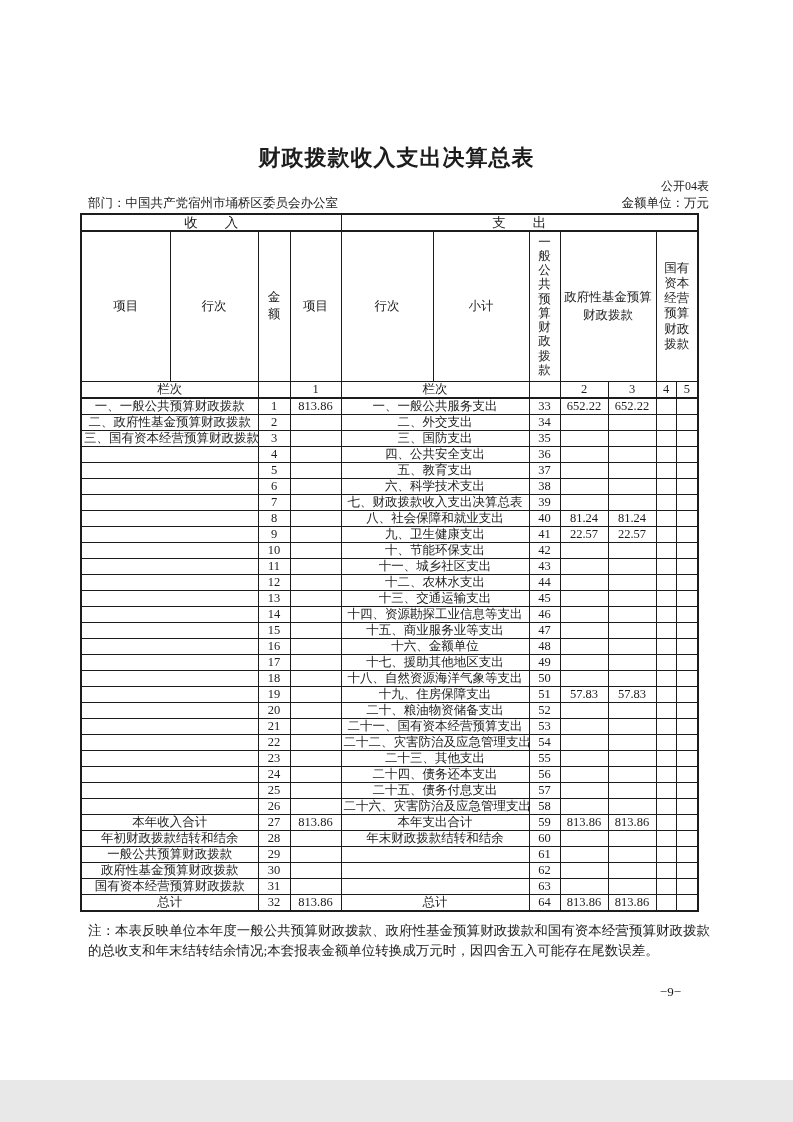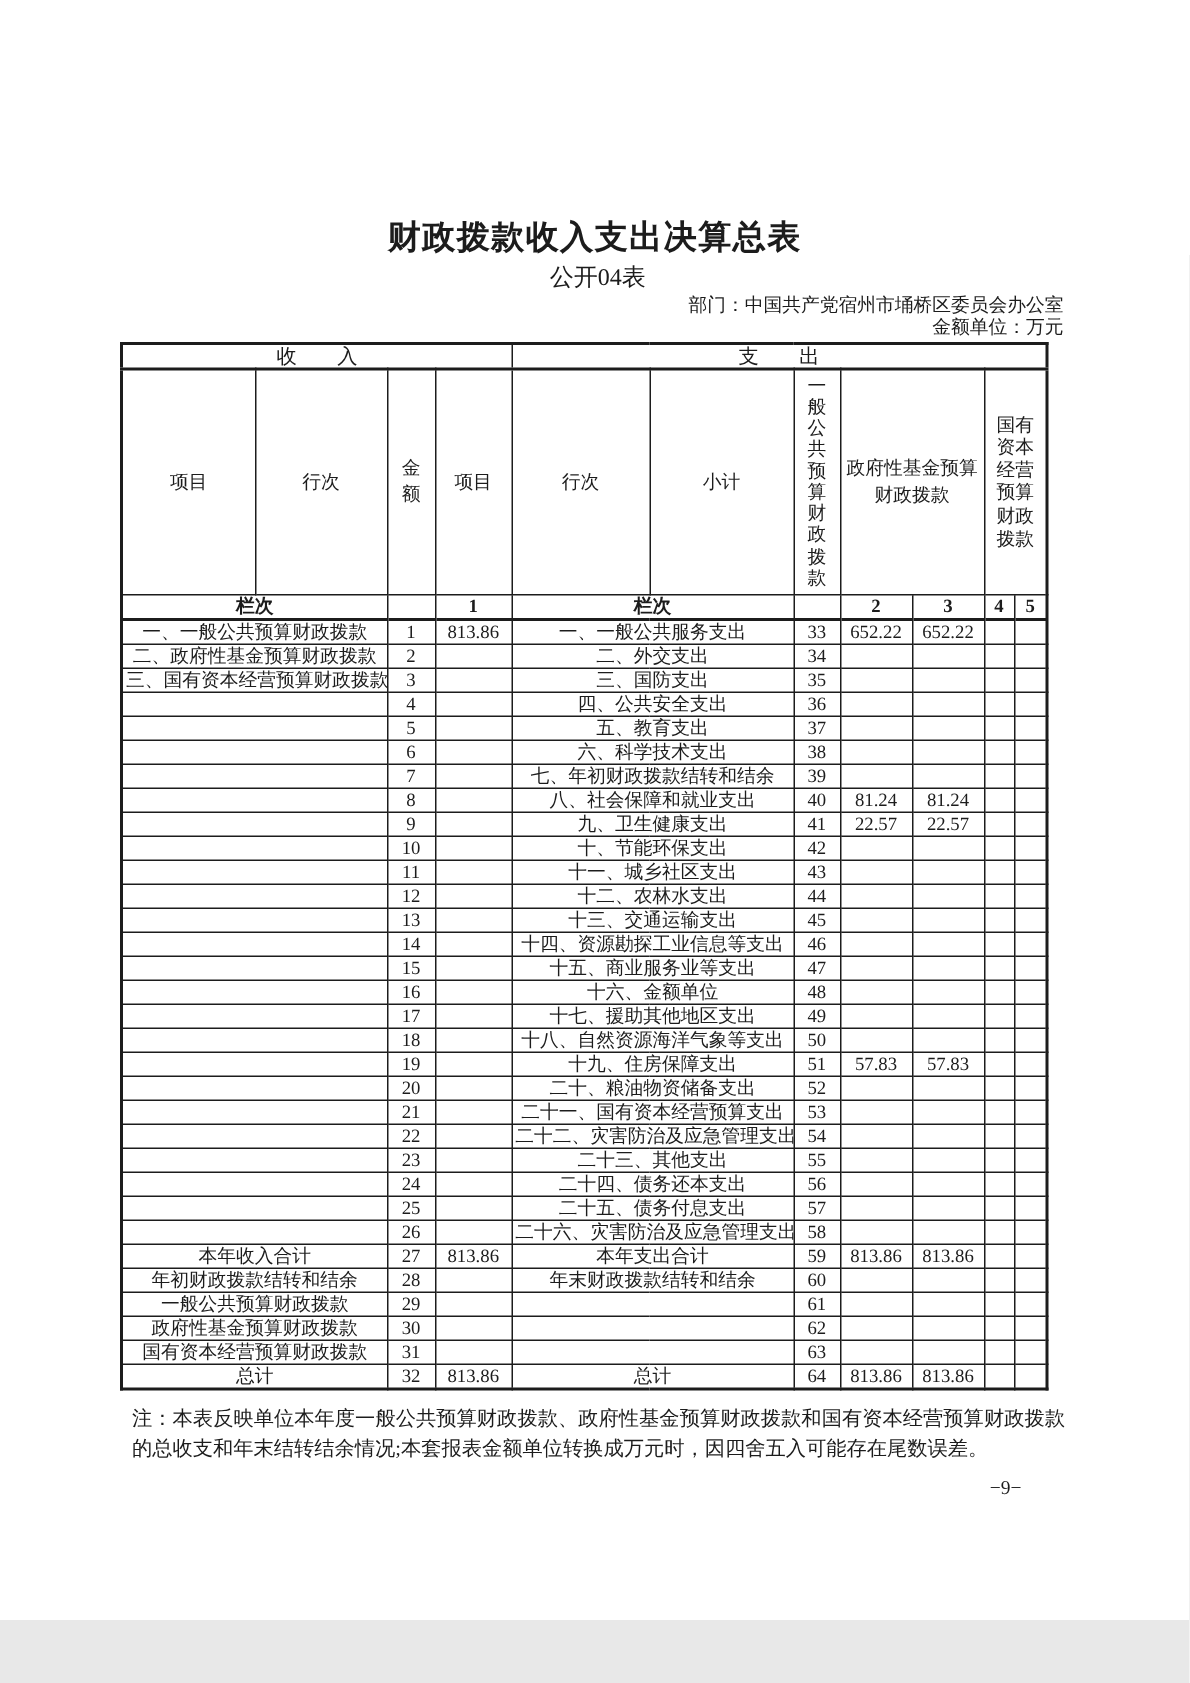--- a/index.html
+++ b/index.html
@@ -6,41 +6,41 @@
   .page{
     width:793px;height:1080px;background:#ffffff;margin:0 auto;
     position:relative;box-sizing:border-box;padding-top:146px;
     font-family:"Liberation Serif","DejaVu Serif",serif;color:#1c1c1c;
   }
   .title{
     text-align:center;font-family:"Liberation Sans","DejaVu Sans",sans-serif;
     font-weight:bold;font-size:22px;line-height:24px;letter-spacing:1px;
   }
   .meta{width:621px;margin-left:88px;}
-  .table-code{ text-align:center;font-size:16px;line-height:14px;margin-top:9px;}
+  .table-code{ text-align:right;font-size:12px;line-height:14px;margin-top:9px;}
   .meta-row{
     display:flex;justify-content:space-between;align-items:flex-end;
-    font-size:12.5px;line-height:15px;margin-top:3px;margin-bottom:2px;flex-direction:column;
+    font-size:12.5px;line-height:15px;margin-top:3px;margin-bottom:2px;
   }
   table.fin{
     border-collapse:collapse;table-layout:fixed;margin-left:80px;
     width:617px;font-size:12.5px;border:2px solid #1c1c1c;
   }
   table.fin td, table.fin th{
     border:1px solid #1c1c1c;padding:0 2px;height:16px;line-height:15px;
     text-align:center;font-weight:normal;overflow:hidden;white-space:nowrap;
     box-sizing:border-box;vertical-align:middle;
   }
   tr.section-row th{height:17px;font-size:13.5px;border-bottom:2px solid #1c1c1c;}
   tr.header-row th{height:150px;white-space:normal;}
   .vstack{display:inline-block;width:14px;word-break:break-all;line-height:1.14;text-align:center;}
   .stack2{display:inline-block;width:14px;word-break:break-all;line-height:1.35;}
   .stack6{display:inline-block;width:27px;word-break:break-all;line-height:1.22;text-align:center;}
   .wrap7{display:inline-block;width:91px;word-break:break-all;line-height:1.5;text-align:center;}
-  tr.lanci-row td{border-bottom:2px solid #1c1c1c;font-weight:bold;}
+  tr.lanci-row td{border-bottom:2px solid #1c1c1c;}
   td.item-l{text-align:left;padding-left:2px;}
   td.item-r{text-align:left;padding-left:4px;}
   td.bold{text-align:center;font-weight:bold;padding-left:0;}
   td.ctr{text-align:center;padding-left:0;}
   .note{
     width:622px;margin-left:88px;margin-top:9px;font-size:13.5px;
     line-height:20px;text-align:justify;
   }
   .page-number{position:absolute;top:984px;right:112px;font-size:13px;}
 </style>
@@ -165,21 +165,21 @@
       <td>38</td>
       <td></td>
       <td></td>
       <td></td>
       <td></td>
     </tr>
         <tr>
       <td colspan="2" class="item-l"></td>
       <td>7</td>
       <td></td>
-      <td colspan="2" class="item-r">七、年初财政拨款结转和结余</td>
+      <td colspan="2" class="item-r">七、财政拨款收入支出决算总表</td>
       <td>39</td>
       <td></td>
       <td></td>
       <td></td>
       <td></td>
     </tr>
         <tr>
       <td colspan="2" class="item-l"></td>
       <td>8</td>
       <td></td>

